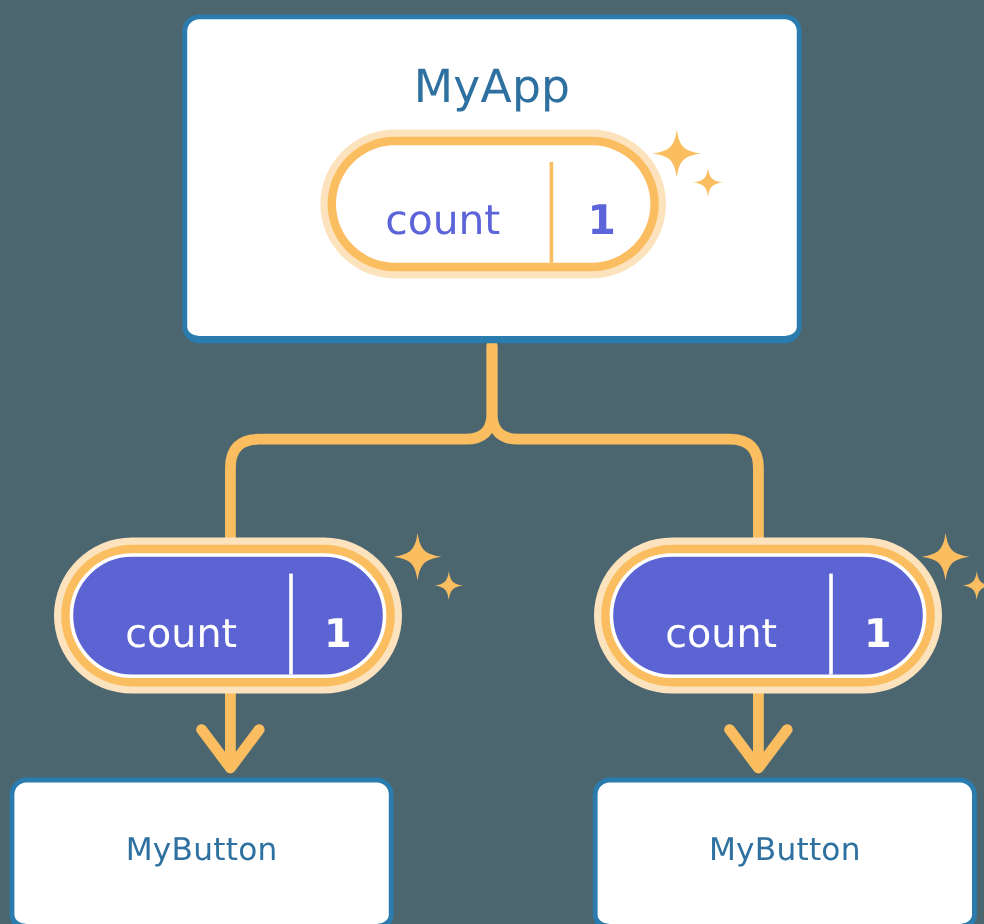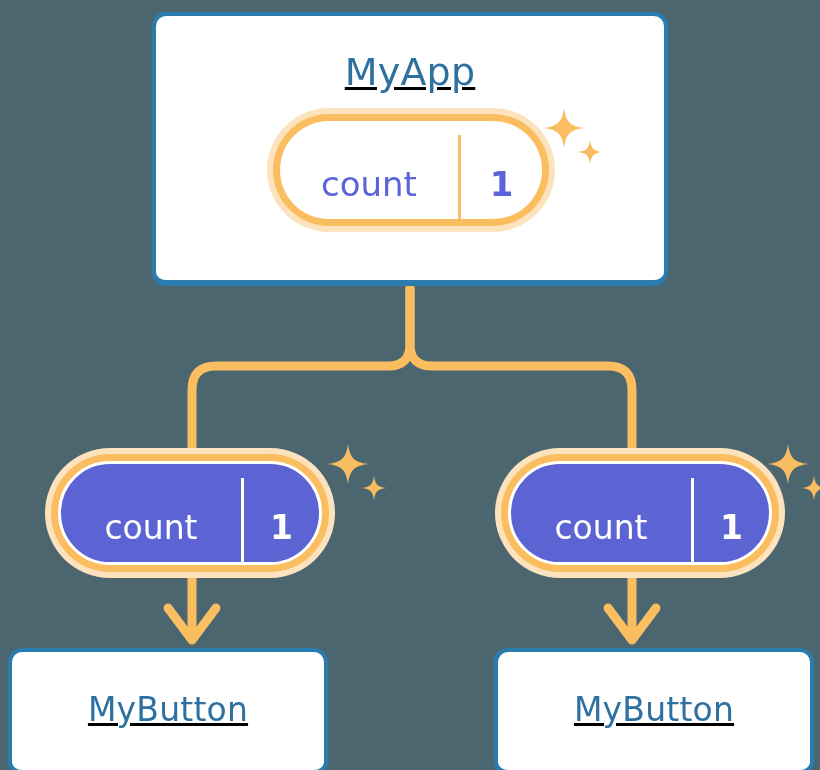--- a/index.html
+++ b/index.html
@@ -31,21 +31,20 @@
   .card {
     position: absolute;
     box-sizing: border-box;
     background: #ffffff;
     border: 4px solid #2b7cae;
     border-bottom-width: 6px;
     border-radius: 14px;
     display: flex;
     flex-direction: column;
     align-items: center;
-    text-decoration: underline;
   }
   .card-title {
     color: #2e71a0;
     font-weight: 500;
     letter-spacing: 0.2px;
     white-space: nowrap;
   }
 
   #app-card {
     left: 152px;
@@ -58,21 +57,21 @@
     font-size: 38px;
     margin-top: 34px;
   }
 
   .button-card {
     width: 320px;
     height: 128px;
     justify-content: center;
   }
   .button-card .card-title {
-    font-size: 33px;
+    font-size: 26px;
     margin-top: -4px;
     text-align: right;
   }
   #button-card-left  { left: 8px;   top: 648px; }
   #button-card-right { left: 494px; top: 648px; }
 
   
   .pill {
     position: absolute;
     box-sizing: border-box;

